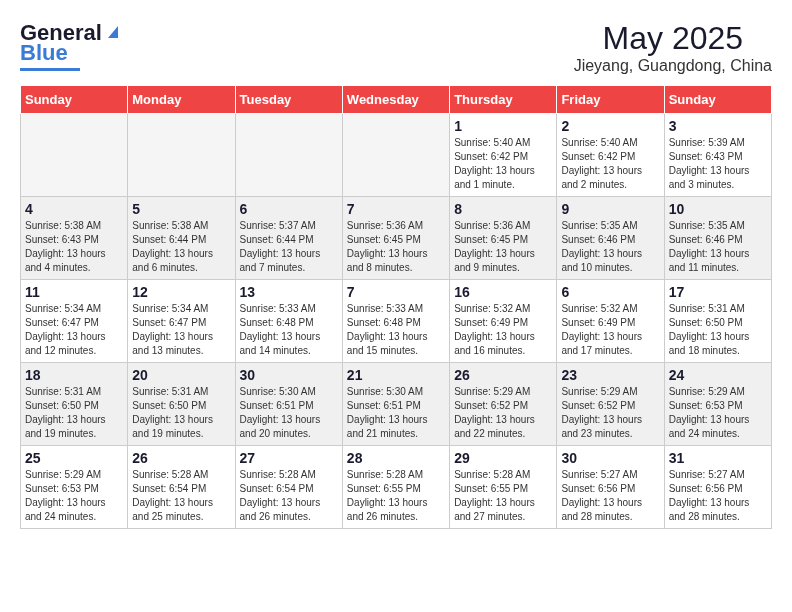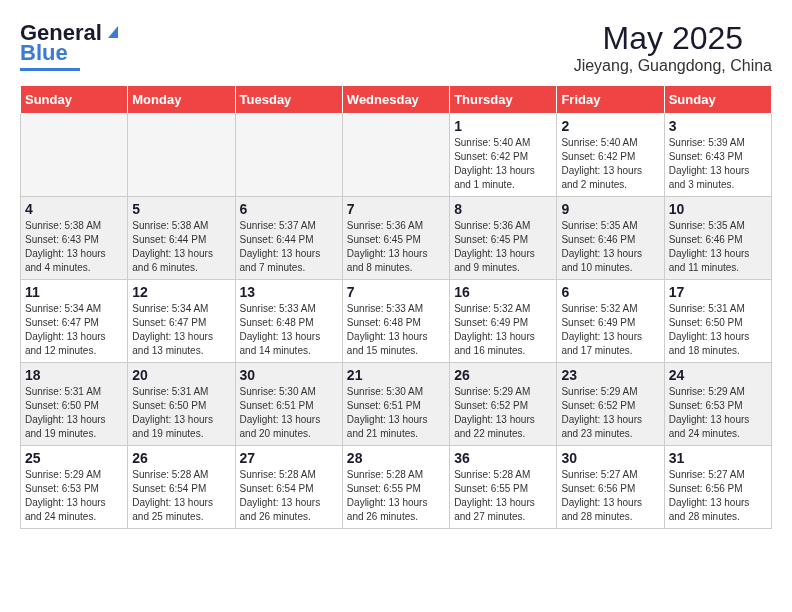--- a/index.html
+++ b/index.html
@@ -236,21 +236,21 @@
         </td>
         <td>
           <div class="day-num">27</div>
           <div class="day-info">Sunrise: 5:28 AM<br>Sunset: 6:54 PM<br>Daylight: 13 hours and 26 minutes.</div>
         </td>
         <td>
           <div class="day-num">28</div>
           <div class="day-info">Sunrise: 5:28 AM<br>Sunset: 6:55 PM<br>Daylight: 13 hours and 26 minutes.</div>
         </td>
         <td>
-          <div class="day-num">36</div>
+          <div class="day-num">29</div>
           <div class="day-info">Sunrise: 5:28 AM<br>Sunset: 6:55 PM<br>Daylight: 13 hours and 27 minutes.</div>
         </td>
         <td>
           <div class="day-num">30</div>
           <div class="day-info">Sunrise: 5:27 AM<br>Sunset: 6:56 PM<br>Daylight: 13 hours and 28 minutes.</div>
         </td>
         <td>
           <div class="day-num">31</div>
           <div class="day-info">Sunrise: 5:27 AM<br>Sunset: 6:56 PM<br>Daylight: 13 hours and 28 minutes.</div>
         </td>

